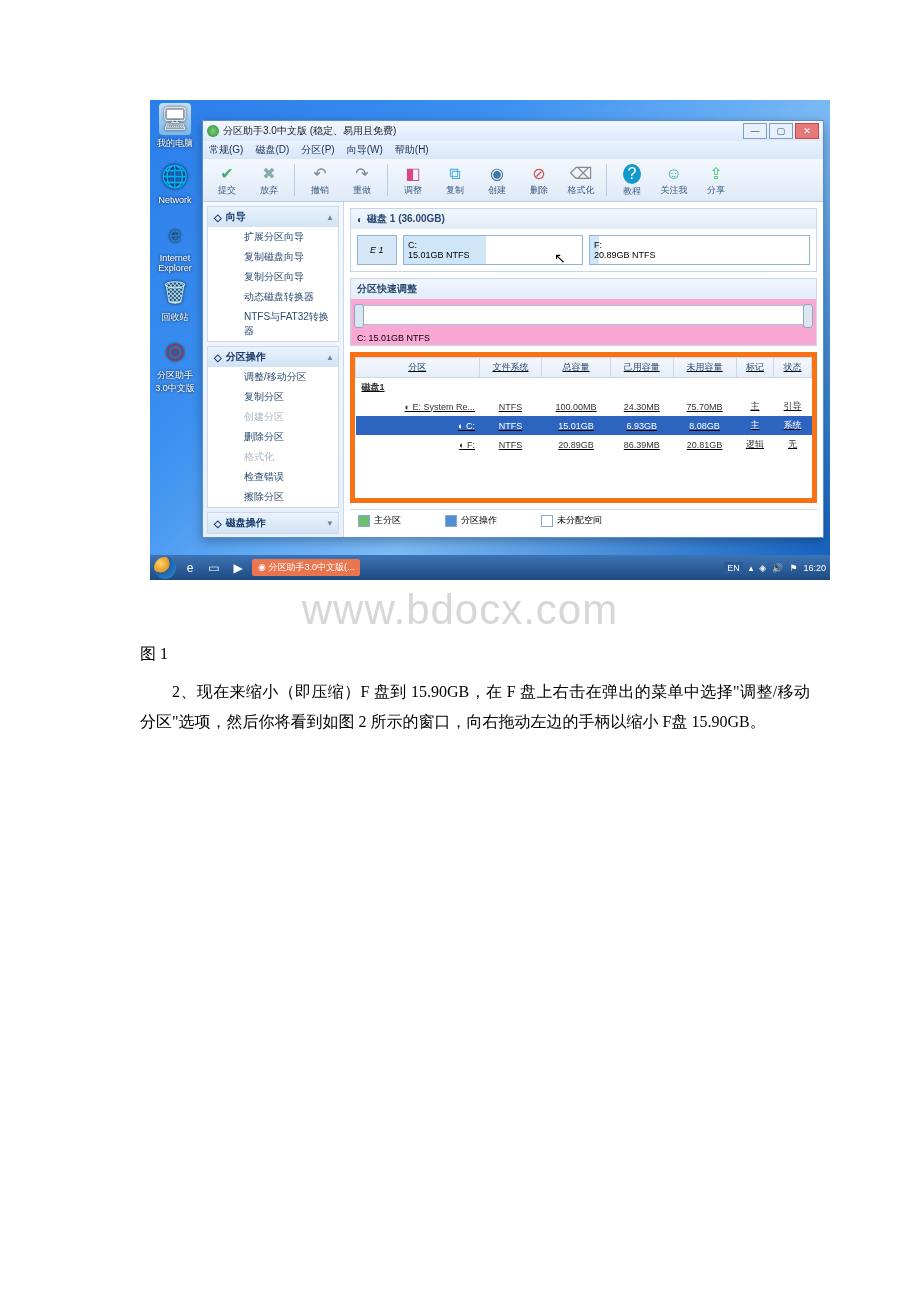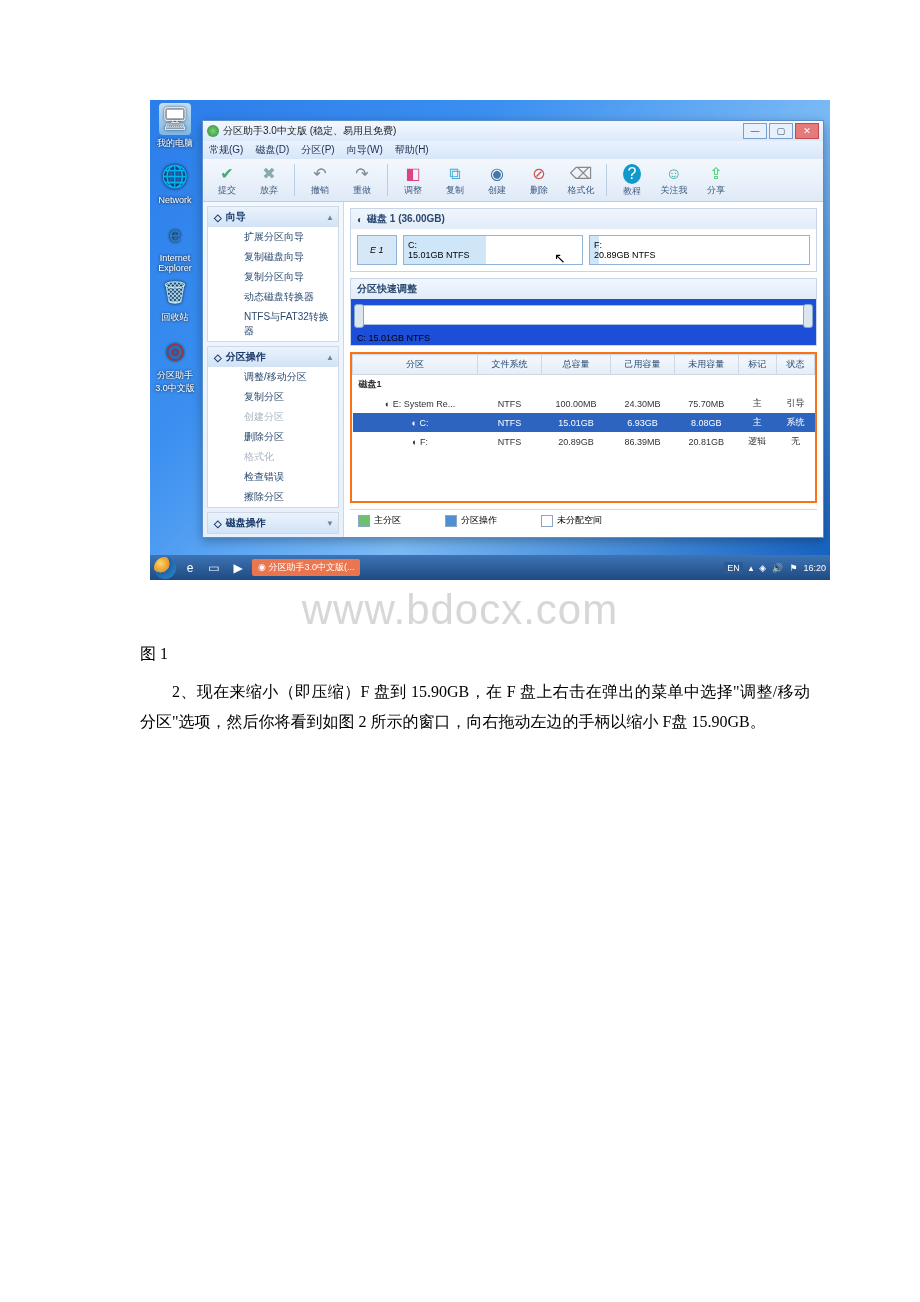--- a/index.html
+++ b/index.html
@@ -196,21 +196,21 @@
   .seg-c { flex: 0 0 170px;}
   .seg-f { flex: 1;}
   .seg-c .fill { position:absolute;left:0;top:0;bottom:0;width:46%;background:#cfe6f8;}
   .seg-f .fill { position:absolute;left:0;top:0;bottom:0;width:4%;background:#cfe6f8;}
   .seg-label{position:relative;z-index:1;}
   .cursor-arrow{
     position:absolute; left:150px; top:14px; font-size:14px; color:#000;
   }
   .quick-panel {
     border:1px solid #c7d5e6;
-    background:#1d4ed8;
+    background:#f9a8d4;
   }
   .quick-head {
     background: linear-gradient(#f1f6fd,#e1ecf8);
     padding:3px 6px;
     font-size:10px;font-weight:bold;color:#2a4870;
   }
   .slider-row {
     padding:6px;
     position:relative;
   }
@@ -227,21 +227,21 @@
   table.partitions{
     width:100%; border-collapse:collapse; font-size:9px;
   }
   .partitions th{
     background:linear-gradient(#f4f8fd,#e4edf7);
     border:1px solid #cfd9e6; padding:3px 4px; font-weight:normal; color:#2a4a70; text-align:center;
   }
   .partitions td{
     padding:3px 4px; text-align:center; color:#333;
   }
-  .partitions td.left{text-align:center;padding-left:14px;}
+  .partitions td.left{text-align:right;padding-left:14px;}
   .partitions .disk-row-hdr td{ font-weight:bold; text-align:left; padding-left:6px;}
   .partitions tr.selected td{ background:#2d64c0; color:#fff;}
   .legend {
     display:flex; gap:44px; padding:4px 8px; font-size:9px; align-items:center;
     border-top:1px solid #cfd9e6;
   }
   .legend .sw{ width:10px;height:10px;display:inline-block;margin-right:4px;vertical-align:middle;border:1px solid #8aa7c4;}
   .sw.pri{background:#6fbf6f;}
   .sw.log{background:#4e8fd5;}
   .sw.una{background:#fff;}
@@ -450,21 +450,21 @@
               <div class="slider-row">
                 <div class="slider-track">
                   <div class="slider-handle left"></div>
                   <div class="slider-handle right"></div>
                 </div>
               </div>
               <div class="slider-label">C:
 15.01GB NTFS</div>
             </div>
 
-            <div style="flex:1;overflow:auto;border:2px solid #f97316;">
+            <div style="flex:1;overflow:auto;border:5px solid #f97316;text-decoration:underline;">
               <table class="partitions">
                 <thead>
                     <tr id="thead-row">
                       <th>分区</th>
                       <th>文件系统</th>
                       <th>总容量</th>
                       <th>己用容量</th>
                       <th>未用容量</th>
                       <th>标记</th>
                       <th>状态</th>

